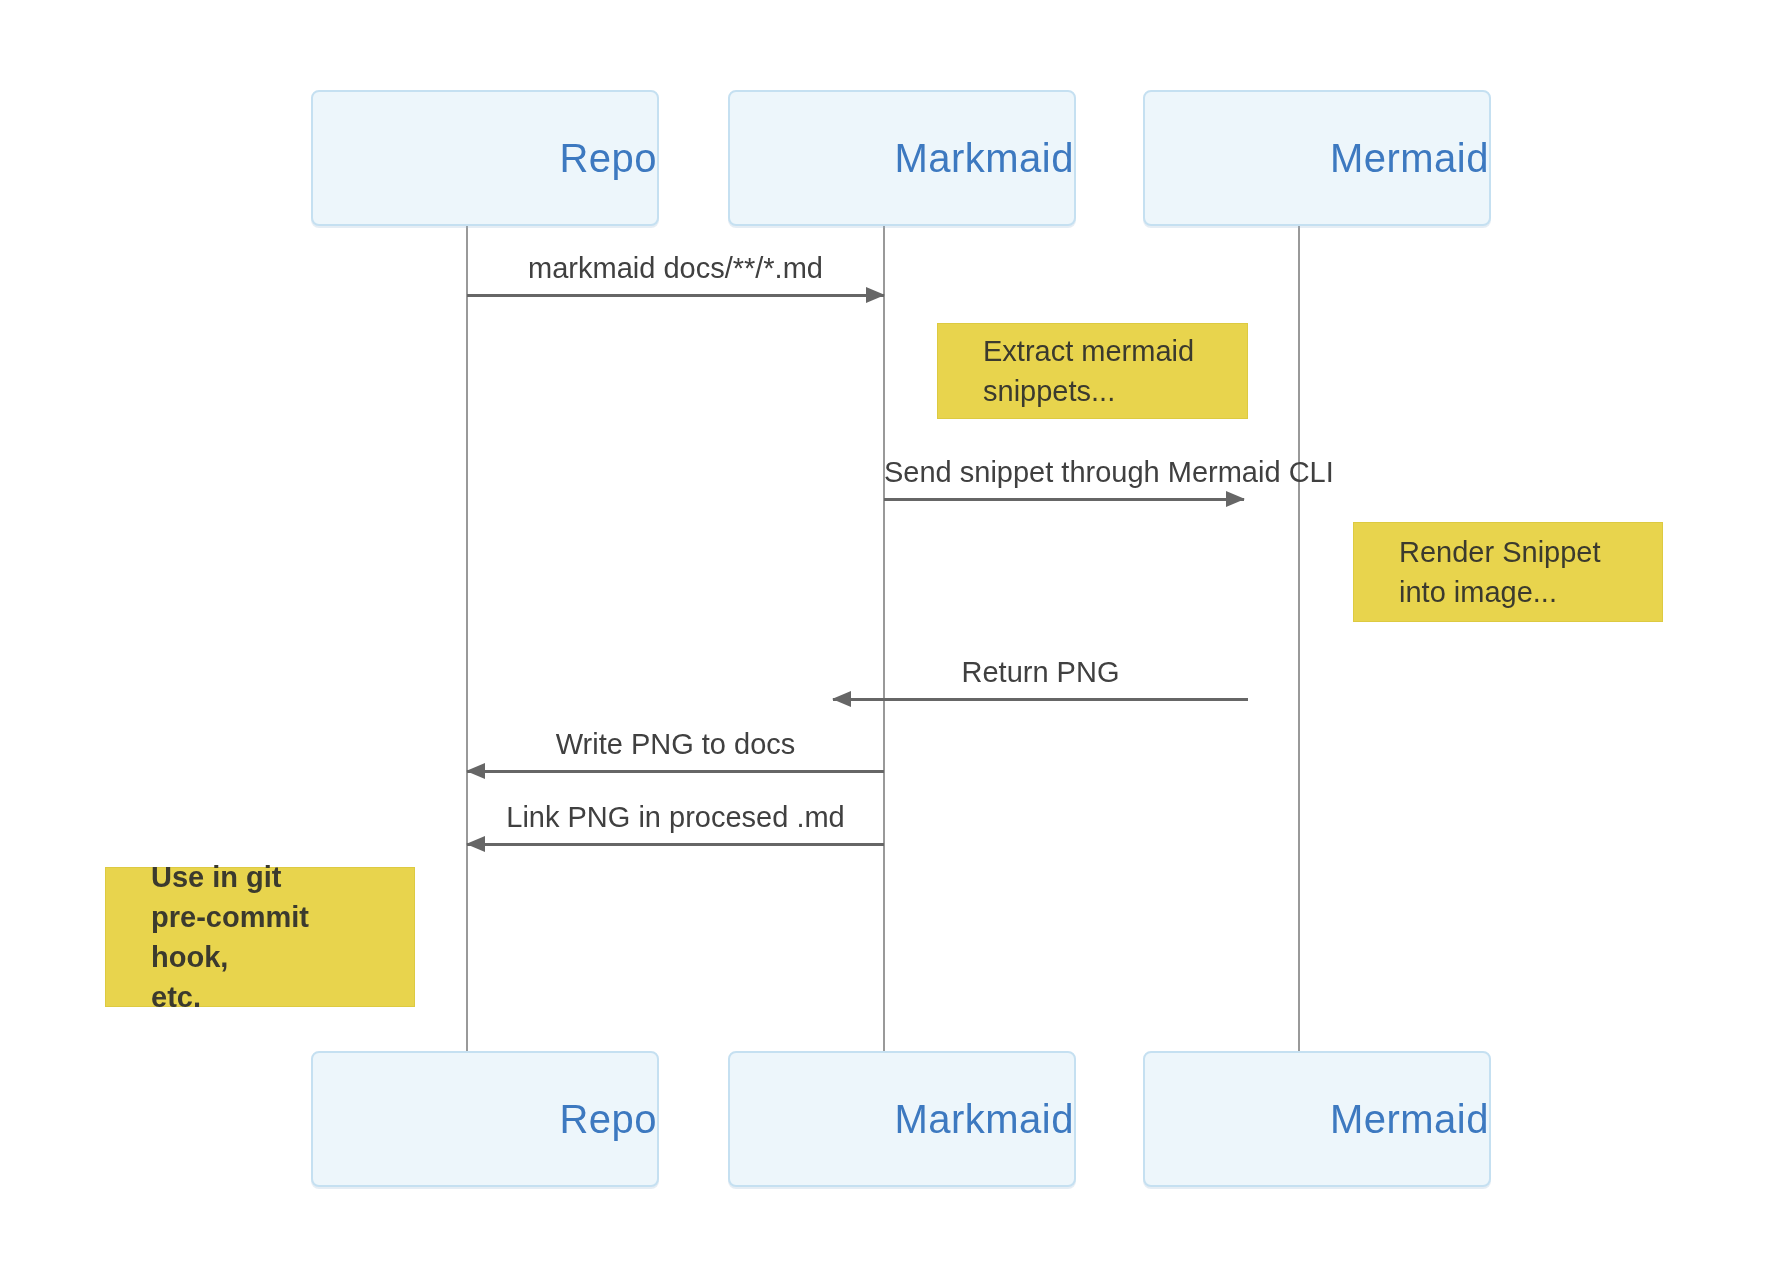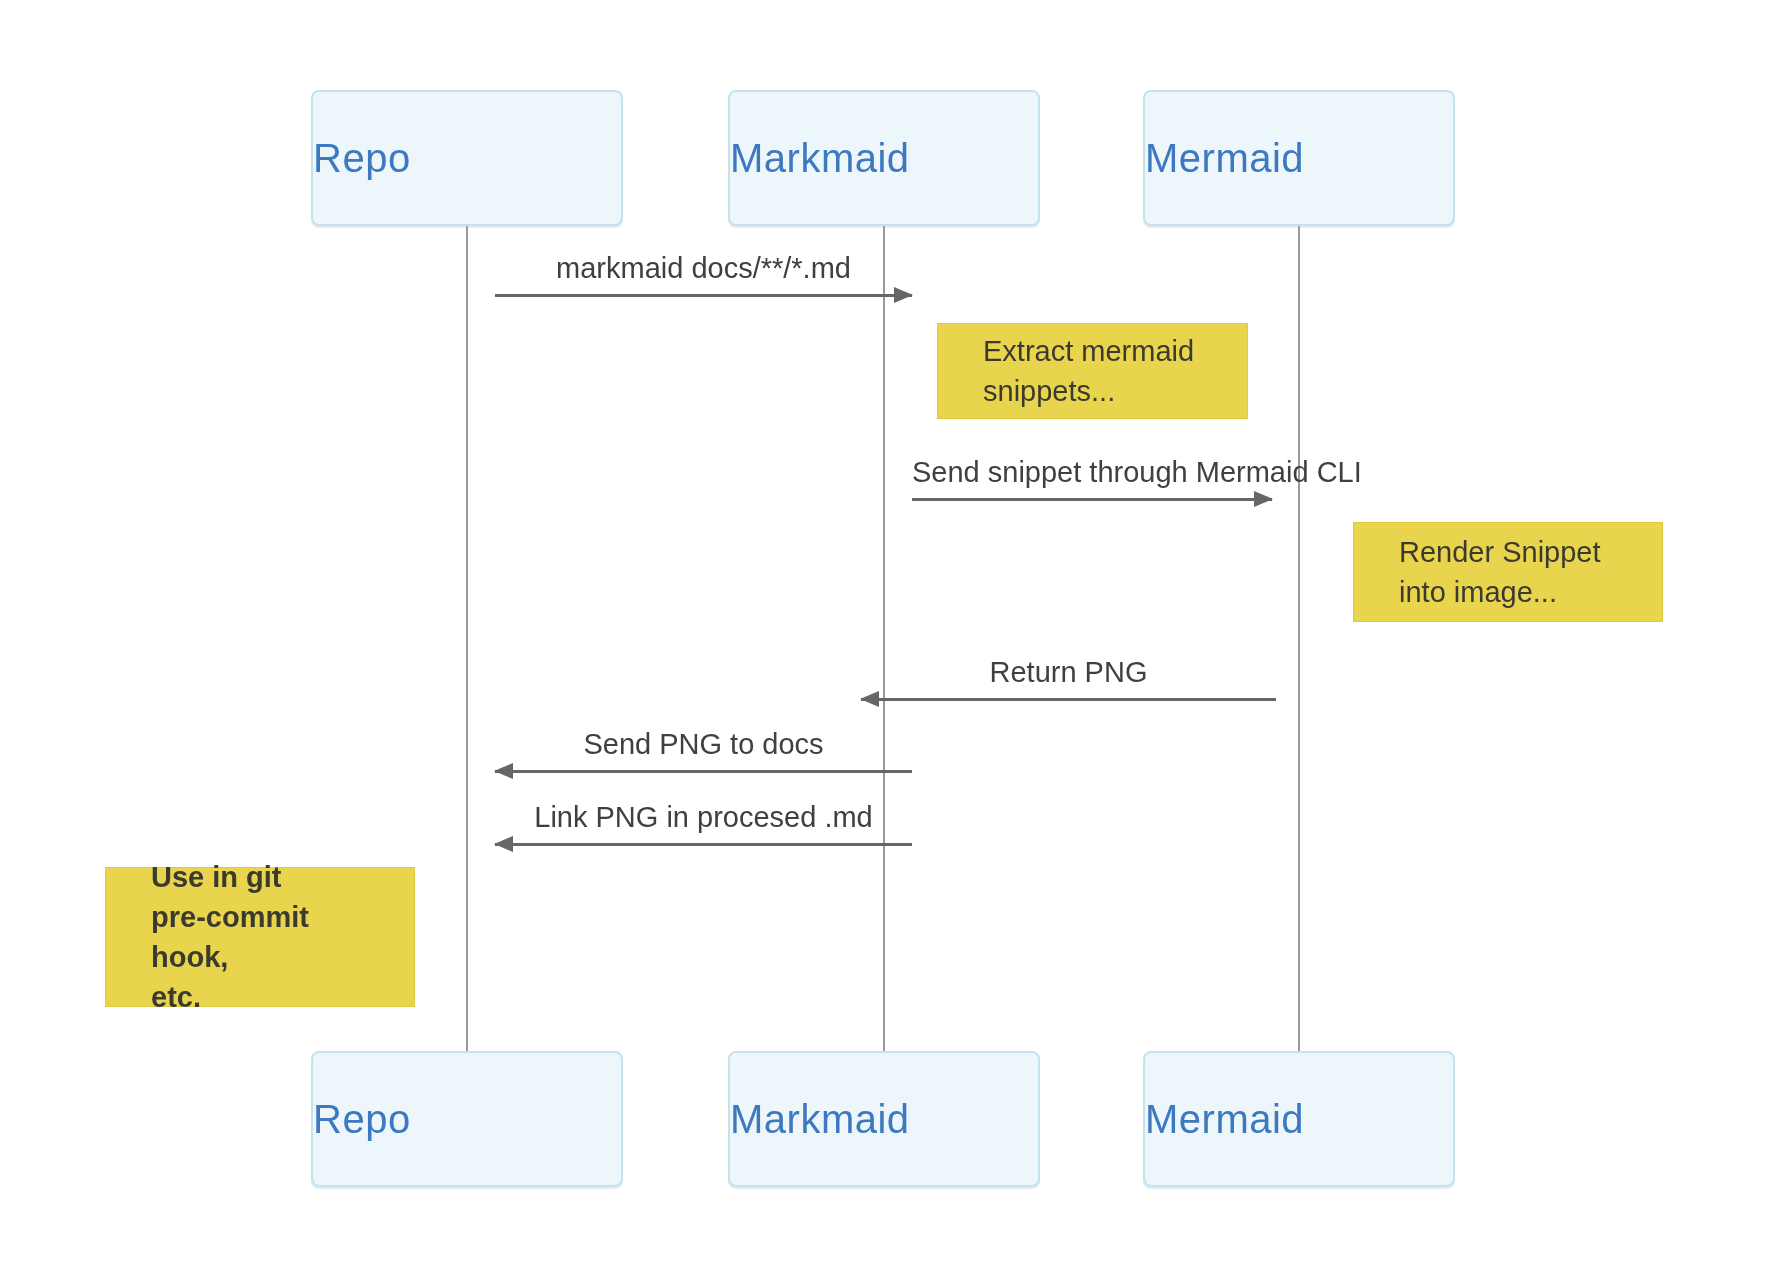--- a/index.html
+++ b/index.html
@@ -17,40 +17,39 @@
   }
   .lifeline {
     position: absolute;
     width: 2px;
     top: 226px;
     height: 825px;
     background: var(--lifeline, #999999);
   }
   .actor-box {
     position: absolute;
-    width: 312px;
+    width: 348px;
     height: 136px;
     background: var(--actor-fill, #edf6fb);
     border: 2px solid var(--actor-border, #c5e0f1);
     border-radius: 8px;
     box-sizing: border-box;
     display: flex;
     align-items: center;
-    justify-content: flex-start;
+    justify-content: flex-end;
     box-shadow: 0 2px 0 rgba(150, 185, 210, 0.25);
   }
   .actor-label {
     color: var(--actor-text, #3d79c0);
     font-size: 40px;
     letter-spacing: 0.5px;
   }
   .msg {
     position: absolute;
     height: 46px;
-    padding-left: 28px;
   }
   .msg-label {
     text-align: center;
     font-size: 29px;
     color: var(--message-text, #404040);
     white-space: nowrap;
     margin-bottom: 9px;
     height: 34px;
     line-height: 34px;
   }
@@ -129,21 +128,21 @@
 into image...</div>
 
   <div class="msg" style="left:833px; top:655px; width:415px;">
     <div class="msg-label">Return PNG</div>
     <div class="msg-line">
       <div class="arrowhead left"></div>
     </div>
   </div>
 
   <div class="msg" style="left:467px; top:727px; width:417px;">
-    <div class="msg-label">Send PNG to docs</div>
+    <div class="msg-label">Write PNG to docs</div>
     <div class="msg-line">
       <div class="arrowhead left"></div>
     </div>
   </div>
 
   <div class="msg" style="left:467px; top:800px; width:417px;">
     <div class="msg-label">Link PNG in procesed .md</div>
     <div class="msg-line">
       <div class="arrowhead left"></div>
     </div>

